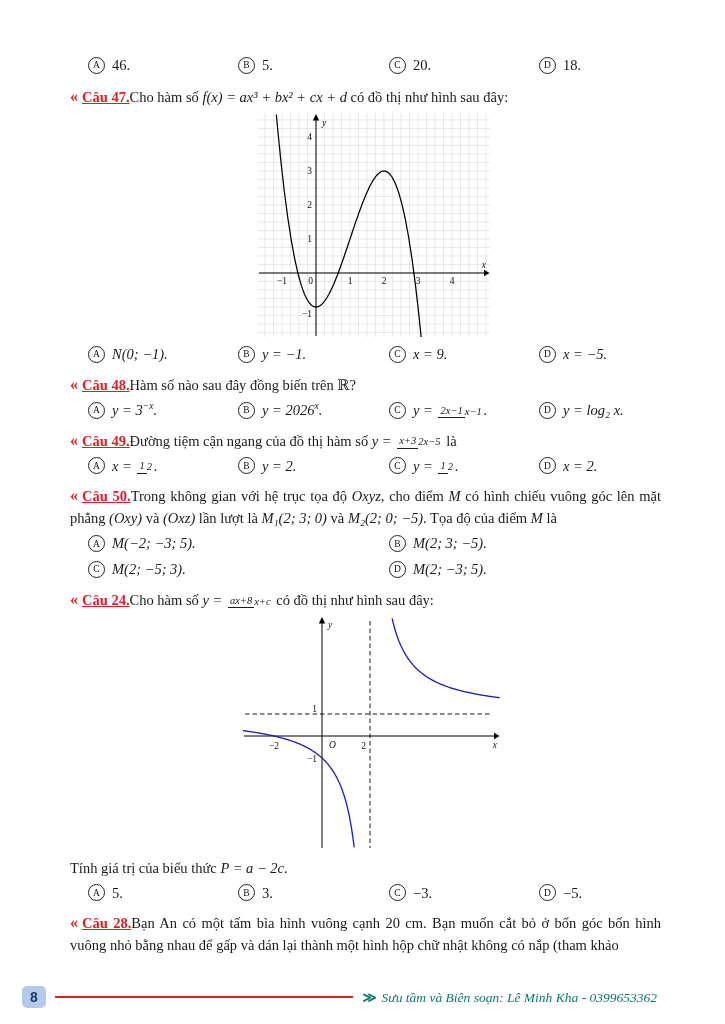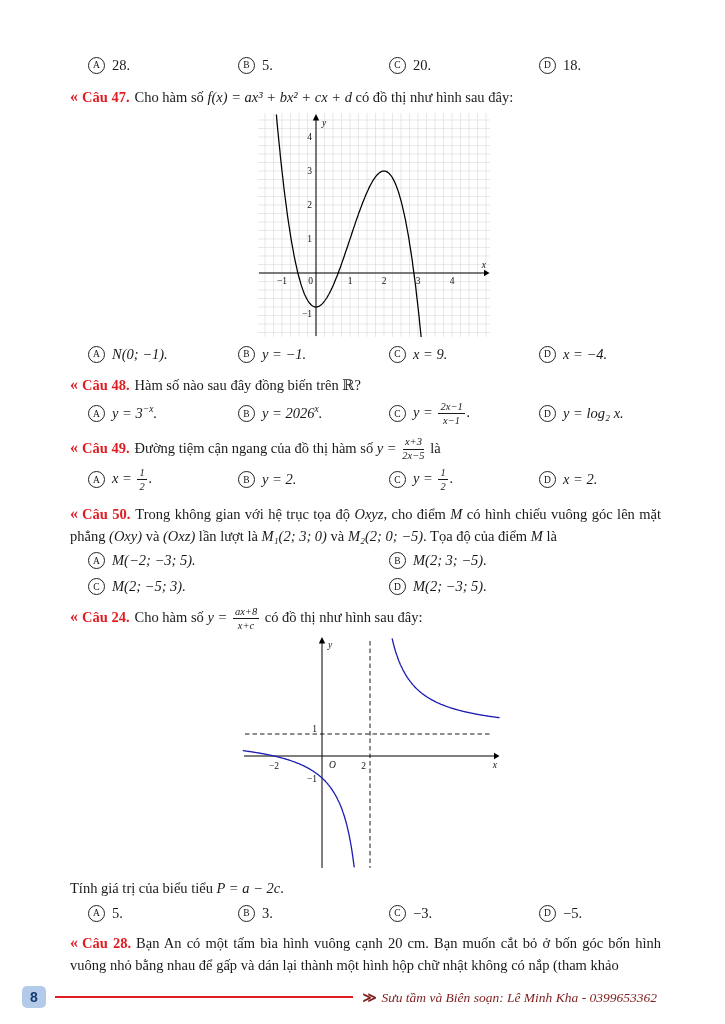--- a/index.html
+++ b/index.html
@@ -2,61 +2,61 @@
 <html><head>
 <meta charset="utf-8">
 <style>
   html,body{margin:0;padding:0;background:#ffffff;}
   .page{position:relative;width:725px;height:1024px;background:#ffffff;overflow:hidden;
         font-family:"Liberation Serif","DejaVu Serif",serif;font-size:14.5px;color:#1a1a1a;}
   .content{position:absolute;left:70px;right:64px;top:56px;}
   p{margin:0;}
   .q{margin:6px 0 4px;line-height:1.5;text-align:justify;}
   .qicon{color:#e01d23;font-weight:700;font-size:16px;margin-right:5px;letter-spacing:-1px;}
-  .qlabel{color:#e01d23;font-weight:700;margin-right:5px;}
+  .qlabel{color:#e01d23;font-weight:700;text-decoration:underline;}
   .sub{margin:8px 0 2px;line-height:1.5;}
   .optrow{display:grid;grid-template-columns:150px 151px 150px auto;align-items:center;
           padding-left:18px;margin:4px 0 9px;}
   .optrow.two{grid-template-columns:301px auto;row-gap:7px;}
   .optrow.first{margin:0 0 10px;}
   .opt{display:inline-flex;align-items:center;white-space:nowrap;}
   .cl{display:inline-flex;align-items:center;justify-content:center;flex:0 0 auto;
       width:15px;height:15px;border:1px solid #222;border-radius:50%;
       font-size:9.5px;font-weight:400;margin-right:7px;color:#111;background:#fff;}
   .ot{line-height:1.3;}
   .it{font-style:italic;font-family:Liberation Serif, serif;}
   i{font-style:italic;}
   sup{font-size:9.5px;line-height:0;}
-  .frac{display:inline-flex;flex-direction:column;align-items:center;vertical-align:middle;
+  .frac{display:inline-flex;flex-direction:row;align-items:center;vertical-align:middle;
         font-size:10.5px;line-height:1.15;margin:0 2px;}
   .fn{border-bottom:1px solid currentColor;padding:0 2px 0.5px;}
   .fd{padding-top:0.5px;}
   .fig{display:flex;justify-content:center;margin:4px 0 8px;}
   .fig.f1 svg{margin-left:16px;}
   .fig.f2 svg{margin-left:10px;}
   .footer{position:absolute;left:0;right:0;bottom:16px;display:flex;align-items:center;
           padding:0 68px 0 22px;gap:9px;}
   .pagebox{flex:0 0 auto;width:24px;height:22px;background:#b3cbe8;border-radius:5px;
            display:flex;align-items:center;justify-content:center;
            font-family:"Liberation Sans","DejaVu Sans",sans-serif;
            font-weight:700;font-size:14px;color:#16396f;}
   .redline{flex:1 1 auto;height:2.5px;background:#e01d23;}
-  .credit{flex:0 0 auto;color:#7f1d1d;font-style:italic;font-size:13.5px;white-space:nowrap;}
+  .credit{flex:0 0 auto;color:#0f766e;font-style:italic;font-size:13.5px;white-space:nowrap;}
   .crediticon{font-style:normal;font-weight:700;margin-right:5px;}
 </style>
 </head>
 <body>
 
 <div class="page">
   <div class="content">
 
     <div class="optrow first">
       <span class="opt">
           <span class="cl">A</span>
-          <span class="ot">28.</span>
+          <span class="ot">46.</span>
         </span>
       <span class="opt">
           <span class="cl">B</span>
           <span class="ot">5.</span>
         </span>
       <span class="opt">
           <span class="cl">C</span>
           <span class="ot">20.</span>
         </span>
       <span class="opt">
@@ -156,21 +156,21 @@
       <span class="opt">
           <span class="cl">B</span>
           <span class="ot it">y = −1.</span>
         </span>
       <span class="opt">
           <span class="cl">C</span>
           <span class="ot it">x = 9.</span>
         </span>
       <span class="opt">
           <span class="cl">D</span>
-          <span class="ot it">x = −4.</span>
+          <span class="ot it">x = −5.</span>
         </span>
     </div>
 
     <p class="q">
       <span class="qicon">«</span><span class="qlabel">Câu 48.</span><span>Hàm số nào sau đây đồng biến trên ℝ?</span>
     </p>
 
     <div class="optrow">
       <span class="opt">
           <span class="cl">A</span>
@@ -268,21 +268,21 @@
           <text x="87" y="132" font-size="9.5" font-family="&quot;Liberation Serif&quot;,&quot;DejaVu Serif&quot;,serif" fill="#111" font-style="italic">O</text>
           <text x="75" y="96" font-size="9.5" font-family="&quot;Liberation Serif&quot;,&quot;DejaVu Serif&quot;,serif" fill="#111" text-anchor="end">1</text>
           <text x="75" y="146" font-size="9.5" font-family="&quot;Liberation Serif&quot;,&quot;DejaVu Serif&quot;,serif" fill="#111" text-anchor="end">−1</text>
           <text x="32" y="133" font-size="9.5" font-family="&quot;Liberation Serif&quot;,&quot;DejaVu Serif&quot;,serif" fill="#111" text-anchor="middle">−2</text>
           <text x="124" y="133" font-size="9.5" font-family="&quot;Liberation Serif&quot;,&quot;DejaVu Serif&quot;,serif" fill="#111" text-anchor="end">2</text>
           <path d="M0.8 114.6 L1.3 114.7 L1.8 114.7 L2.2 114.8 L2.7 114.9 L3.2 114.9 L3.7 115.0 L4.2 115.1 L4.6 115.1 L5.1 115.2 L5.6 115.3 L6.1 115.3 L6.6 115.4 L7.0 115.5 L7.5 115.5 L8.0 115.6 L8.5 115.7 L9.0 115.7 L9.4 115.8 L9.9 115.9 L10.4 116.0 L10.9 116.0 L11.4 116.1 L11.8 116.2 L12.3 116.3 L12.8 116.3 L13.3 116.4 L13.8 116.5 L14.2 116.6 L14.7 116.6 L15.2 116.7 L15.7 116.8 L16.2 116.9 L16.6 117.0 L17.1 117.0 L17.6 117.1 L18.1 117.2 L18.6 117.3 L19.0 117.4 L19.5 117.5 L20.0 117.6 L20.5 117.6 L21.0 117.7 L21.4 117.8 L21.9 117.9 L22.4 118.0 L22.9 118.1 L23.4 118.2 L23.8 118.3 L24.3 118.4 L24.8 118.5 L25.3 118.6 L25.8 118.7 L26.2 118.8 L26.7 118.9 L27.2 119.0 L27.7 119.1 L28.2 119.2 L28.6 119.3 L29.1 119.4 L29.6 119.5 L30.1 119.6 L30.6 119.7 L31.0 119.8 L31.5 119.9 L32.0 120.0 L32.5 120.1 L33.0 120.2 L33.4 120.3 L33.9 120.4 L34.4 120.6 L34.9 120.7 L35.4 120.8 L35.8 120.9 L36.3 121.0 L36.8 121.2 L37.3 121.3 L37.8 121.4 L38.2 121.5 L38.7 121.7 L39.2 121.8 L39.7 121.9 L40.2 122.0 L40.6 122.2 L41.1 122.3 L41.6 122.4 L42.1 122.6 L42.6 122.7 L43.0 122.9 L43.5 123.0 L44.0 123.1 L44.5 123.3 L45.0 123.4 L45.4 123.6 L45.9 123.7 L46.4 123.9 L46.9 124.0 L47.4 124.2 L47.8 124.3 L48.3 124.5 L48.8 124.7 L49.3 124.8 L49.8 125.0 L50.2 125.2 L50.7 125.3 L51.2 125.5 L51.7 125.7 L52.2 125.8 L52.6 126.0 L53.1 126.2 L53.6 126.4 L54.1 126.6 L54.6 126.8 L55.0 126.9 L55.5 127.1 L56.0 127.3 L56.5 127.5 L57.0 127.7 L57.4 127.9 L57.9 128.1 L58.4 128.3 L58.9 128.6 L59.4 128.8 L59.8 129.0 L60.3 129.2 L60.8 129.4 L61.3 129.7 L61.8 129.9 L62.2 130.1 L62.7 130.4 L63.2 130.6 L63.7 130.8 L64.2 131.1 L64.6 131.3 L65.1 131.6 L65.6 131.8 L66.1 132.1 L66.6 132.4 L67.0 132.6 L67.5 132.9 L68.0 133.2 L68.5 133.5 L69.0 133.8 L69.4 134.1 L69.9 134.4 L70.4 134.7 L70.9 135.0 L71.4 135.3 L71.8 135.6 L72.3 135.9 L72.8 136.3 L73.3 136.6 L73.8 136.9 L74.2 137.3 L74.7 137.6 L75.2 138.0 L75.7 138.4 L76.2 138.7 L76.6 139.1 L77.1 139.5 L77.6 139.9 L78.1 140.3 L78.6 140.7 L79.0 141.1 L79.5 141.6 L80.0 142.0 L80.5 142.4 L81.0 142.9 L81.4 143.4 L81.9 143.8 L82.4 144.3 L82.9 144.8 L83.4 145.3 L83.8 145.8 L84.3 146.4 L84.8 146.9 L85.3 147.4 L85.8 148.0 L86.2 148.6 L86.7 149.2 L87.2 149.8 L87.7 150.4 L88.2 151.0 L88.6 151.7 L89.1 152.3 L89.6 153.0 L90.1 153.7 L90.6 154.4 L91.0 155.1 L91.5 155.9 L92.0 156.7 L92.5 157.5 L93.0 158.3 L93.4 159.1 L93.9 160.0 L94.4 160.9 L94.9 161.8 L95.4 162.7 L95.8 163.7 L96.3 164.7 L96.8 165.7 L97.3 166.8 L97.8 167.8 L98.2 169.0 L98.7 170.1 L99.2 171.3 L99.7 172.6 L100.2 173.9 L100.6 175.2 L101.1 176.6 L101.6 178.0 L102.1 179.5 L102.6 181.0 L103.0 182.6 L103.5 184.3 L104.0 186.0 L104.5 187.8 L105.0 189.7 L105.4 191.6 L105.9 193.7 L106.4 195.8 L106.9 198.0 L107.4 200.3 L107.8 202.8 L108.3 205.3 L108.8 208.0 L109.3 210.8 L109.8 213.8 L110.2 216.9 L110.7 220.2 L111.2 223.7 L111.7 227.4 L112.2 231.3 M150.1 2.3 L150.6 4.4 L151.0 6.3 L151.5 8.2 L152.0 10.0 L152.5 11.7 L153.0 13.4 L153.4 15.0 L153.9 16.5 L154.4 18.0 L154.9 19.4 L155.4 20.8 L155.8 22.1 L156.3 23.4 L156.8 24.7 L157.3 25.9 L157.8 27.0 L158.2 28.2 L158.7 29.3 L159.2 30.3 L159.7 31.3 L160.2 32.3 L160.6 33.3 L161.1 34.2 L161.6 35.1 L162.1 36.0 L162.6 36.9 L163.0 37.7 L163.5 38.5 L164.0 39.3 L164.5 40.1 L165.0 40.9 L165.4 41.6 L165.9 42.3 L166.4 43.0 L166.9 43.7 L167.4 44.3 L167.8 45.0 L168.3 45.6 L168.8 46.2 L169.3 46.8 L169.8 47.4 L170.2 48.0 L170.7 48.6 L171.2 49.1 L171.7 49.6 L172.2 50.2 L172.6 50.7 L173.1 51.2 L173.6 51.7 L174.1 52.2 L174.6 52.6 L175.0 53.1 L175.5 53.6 L176.0 54.0 L176.5 54.4 L177.0 54.9 L177.4 55.3 L177.9 55.7 L178.4 56.1 L178.9 56.5 L179.4 56.9 L179.8 57.3 L180.3 57.6 L180.8 58.0 L181.3 58.4 L181.8 58.7 L182.2 59.1 L182.7 59.4 L183.2 59.7 L183.7 60.1 L184.2 60.4 L184.6 60.7 L185.1 61.0 L185.6 61.3 L186.1 61.6 L186.6 61.9 L187.0 62.2 L187.5 62.5 L188.0 62.8 L188.5 63.1 L189.0 63.4 L189.4 63.6 L189.9 63.9 L190.4 64.2 L190.9 64.4 L191.4 64.7 L191.8 64.9 L192.3 65.2 L192.8 65.4 L193.3 65.6 L193.8 65.9 L194.2 66.1 L194.7 66.3 L195.2 66.6 L195.7 66.8 L196.2 67.0 L196.6 67.2 L197.1 67.4 L197.6 67.7 L198.1 67.9 L198.6 68.1 L199.0 68.3 L199.5 68.5 L200.0 68.7 L200.5 68.9 L201.0 69.1 L201.4 69.2 L201.9 69.4 L202.4 69.6 L202.9 69.8 L203.4 70.0 L203.8 70.2 L204.3 70.3 L204.8 70.5 L205.3 70.7 L205.8 70.8 L206.2 71.0 L206.7 71.2 L207.2 71.3 L207.7 71.5 L208.2 71.7 L208.6 71.8 L209.1 72.0 L209.6 72.1 L210.1 72.3 L210.6 72.4 L211.0 72.6 L211.5 72.7 L212.0 72.9 L212.5 73.0 L213.0 73.1 L213.4 73.3 L213.9 73.4 L214.4 73.6 L214.9 73.7 L215.4 73.8 L215.8 74.0 L216.3 74.1 L216.8 74.2 L217.3 74.3 L217.8 74.5 L218.2 74.6 L218.7 74.7 L219.2 74.8 L219.7 75.0 L220.2 75.1 L220.6 75.2 L221.1 75.3 L221.6 75.4 L222.1 75.6 L222.6 75.7 L223.0 75.8 L223.5 75.9 L224.0 76.0 L224.5 76.1 L225.0 76.2 L225.4 76.3 L225.9 76.4 L226.4 76.5 L226.9 76.6 L227.4 76.7 L227.8 76.8 L228.3 76.9 L228.8 77.0 L229.3 77.1 L229.8 77.2 L230.2 77.3 L230.7 77.4 L231.2 77.5 L231.7 77.6 L232.2 77.7 L232.6 77.8 L233.1 77.9 L233.6 78.0 L234.1 78.1 L234.6 78.2 L235.0 78.3 L235.5 78.4 L236.0 78.4 L236.5 78.5 L237.0 78.6 L237.4 78.7 L237.9 78.8 L238.4 78.9 L238.9 79.0 L239.4 79.0 L239.8 79.1 L240.3 79.2 L240.8 79.3 L241.3 79.4 L241.8 79.4 L242.2 79.5 L242.7 79.6 L243.2 79.7 L243.7 79.7 L244.2 79.8 L244.6 79.9 L245.1 80.0 L245.6 80.0 L246.1 80.1 L246.6 80.2 L247.0 80.3 L247.5 80.3 L248.0 80.4 L248.5 80.5 L249.0 80.5 L249.4 80.6 L249.9 80.7 L250.4 80.7 L250.9 80.8 L251.4 80.9 L251.8 80.9 L252.3 81.0 L252.8 81.1 L253.3 81.1 L253.8 81.2 L254.2 81.3 L254.7 81.3 L255.2 81.4 L255.7 81.5 L256.2 81.5 L256.6 81.6 L257.1 81.6 L257.6 81.7 " fill="none" stroke="#1c1cb4" stroke-width="1.3"></path>
         </svg>
     </figure>
 
     <p class="sub">
-      <span>Tính giá trị của biểu tiểu </span><i>P = a − 2c</i><span>.</span>
+      <span>Tính giá trị của biểu thức </span><i>P = a − 2c</i><span>.</span>
     </p>
 
     <div class="optrow">
       <span class="opt">
           <span class="cl">A</span>
           <span class="ot">5.</span>
         </span>
       <span class="opt">
           <span class="cl">B</span>
           <span class="ot">3.</span>

